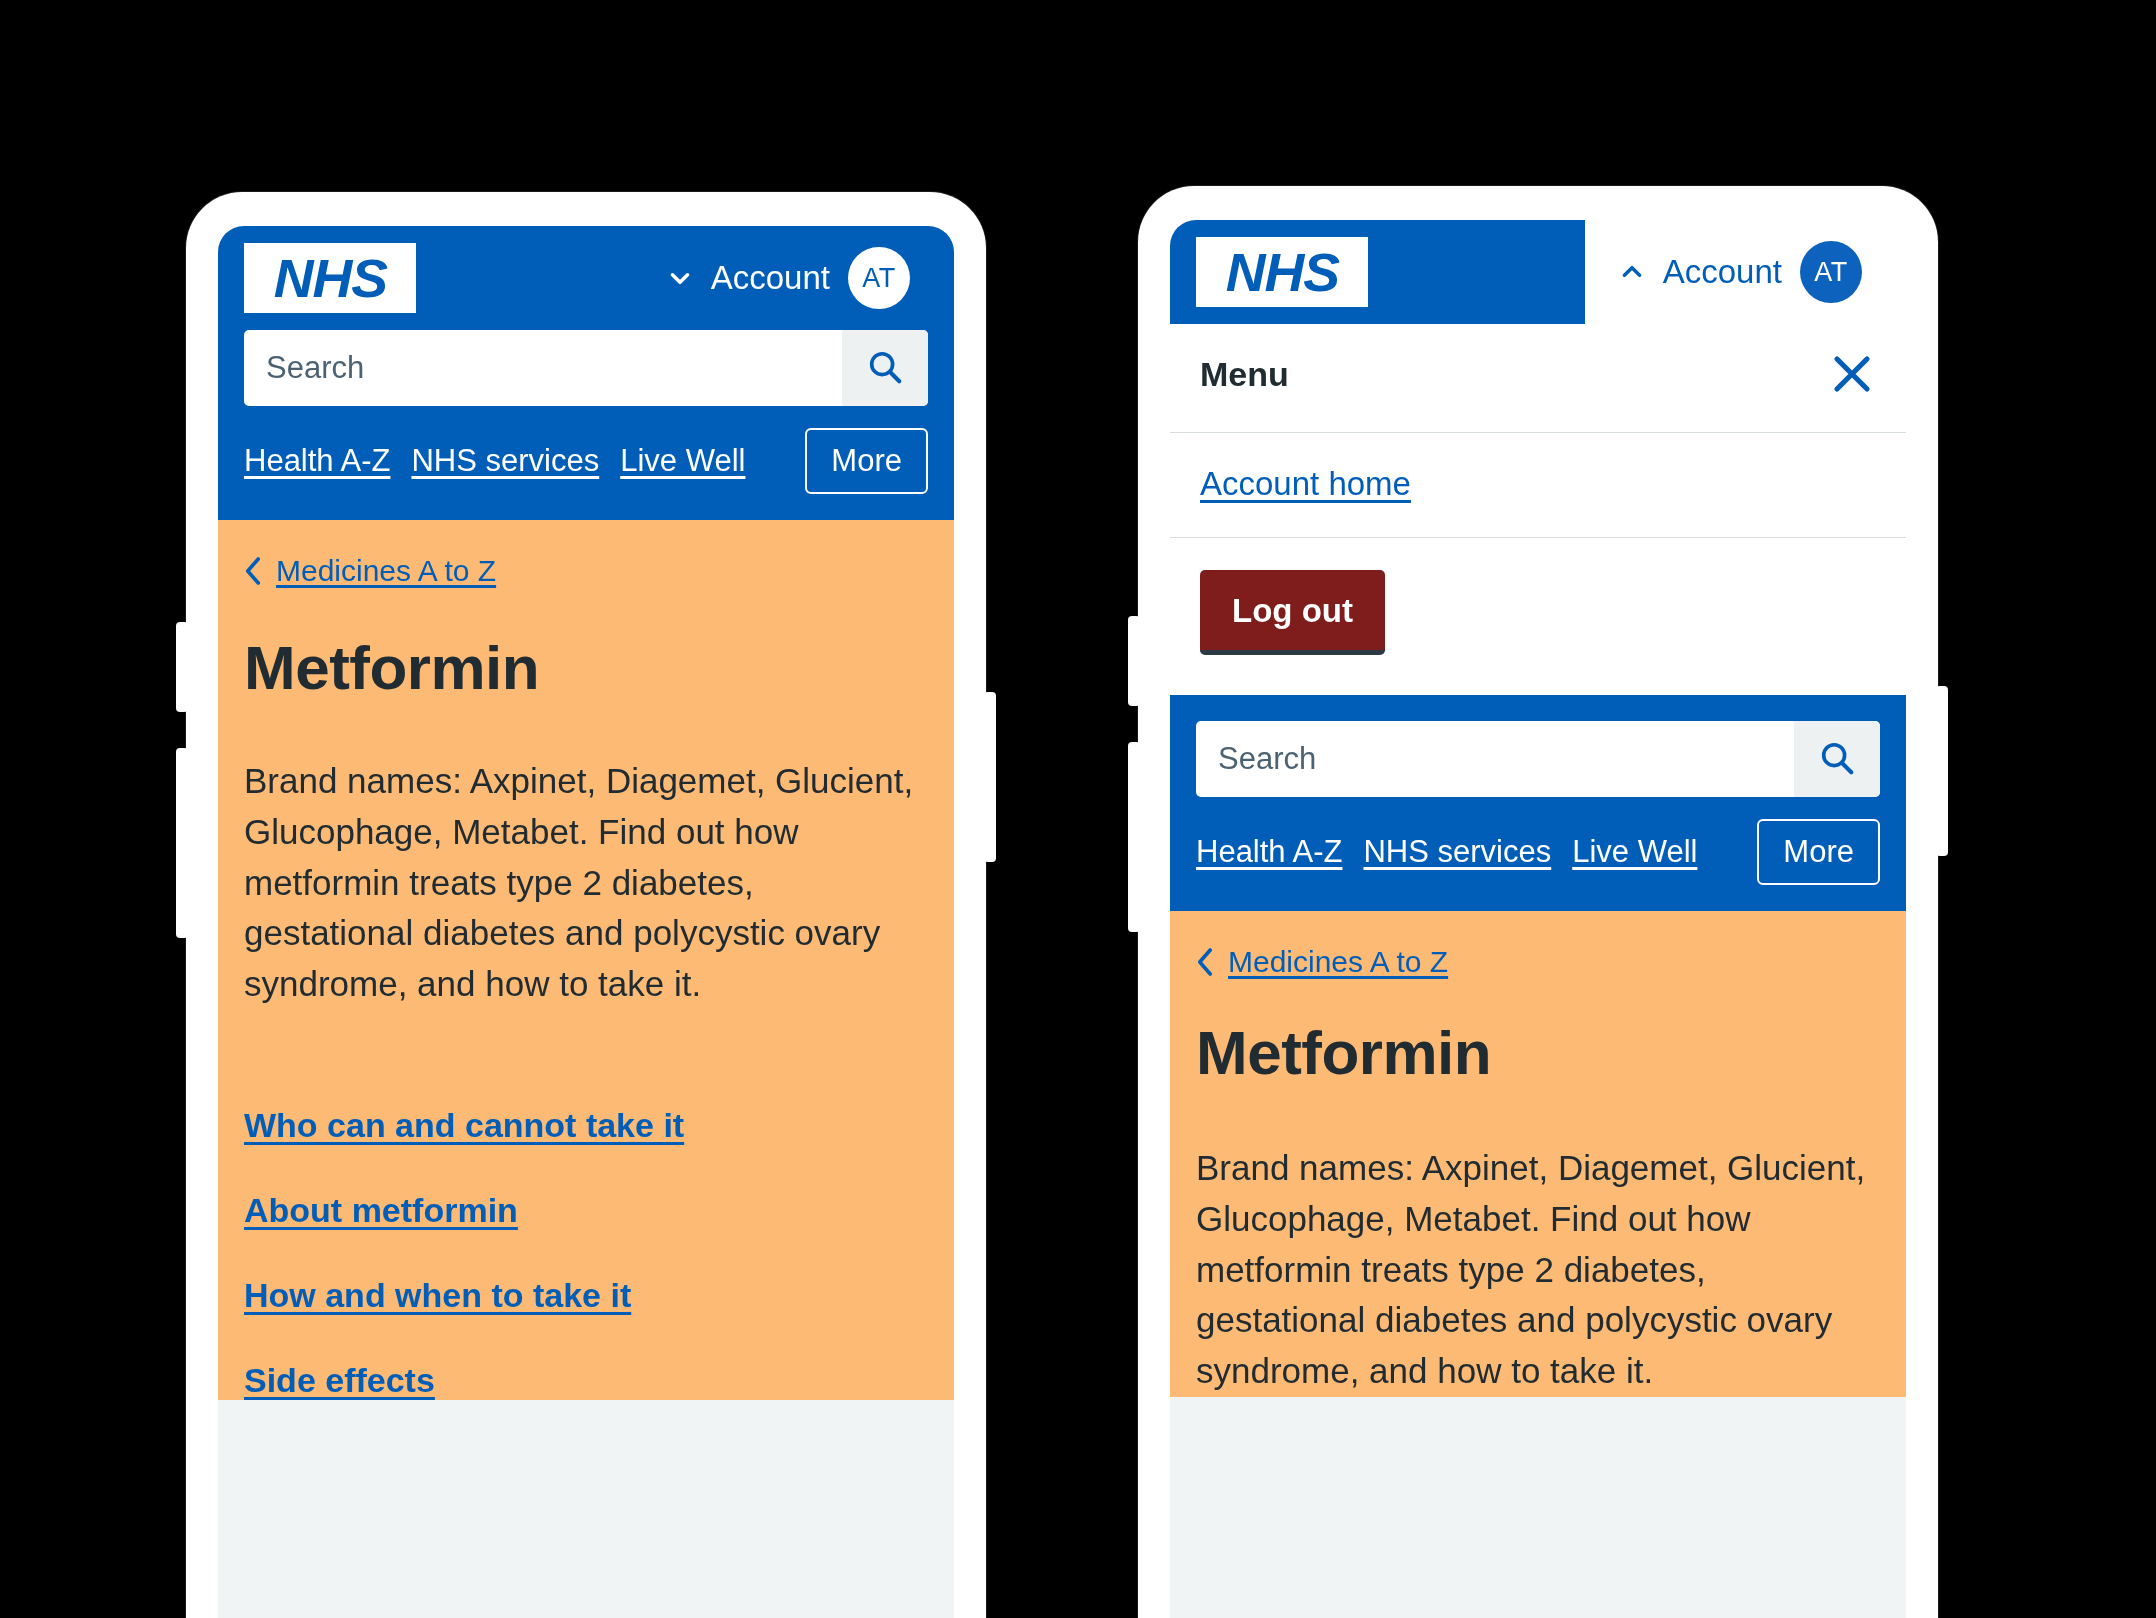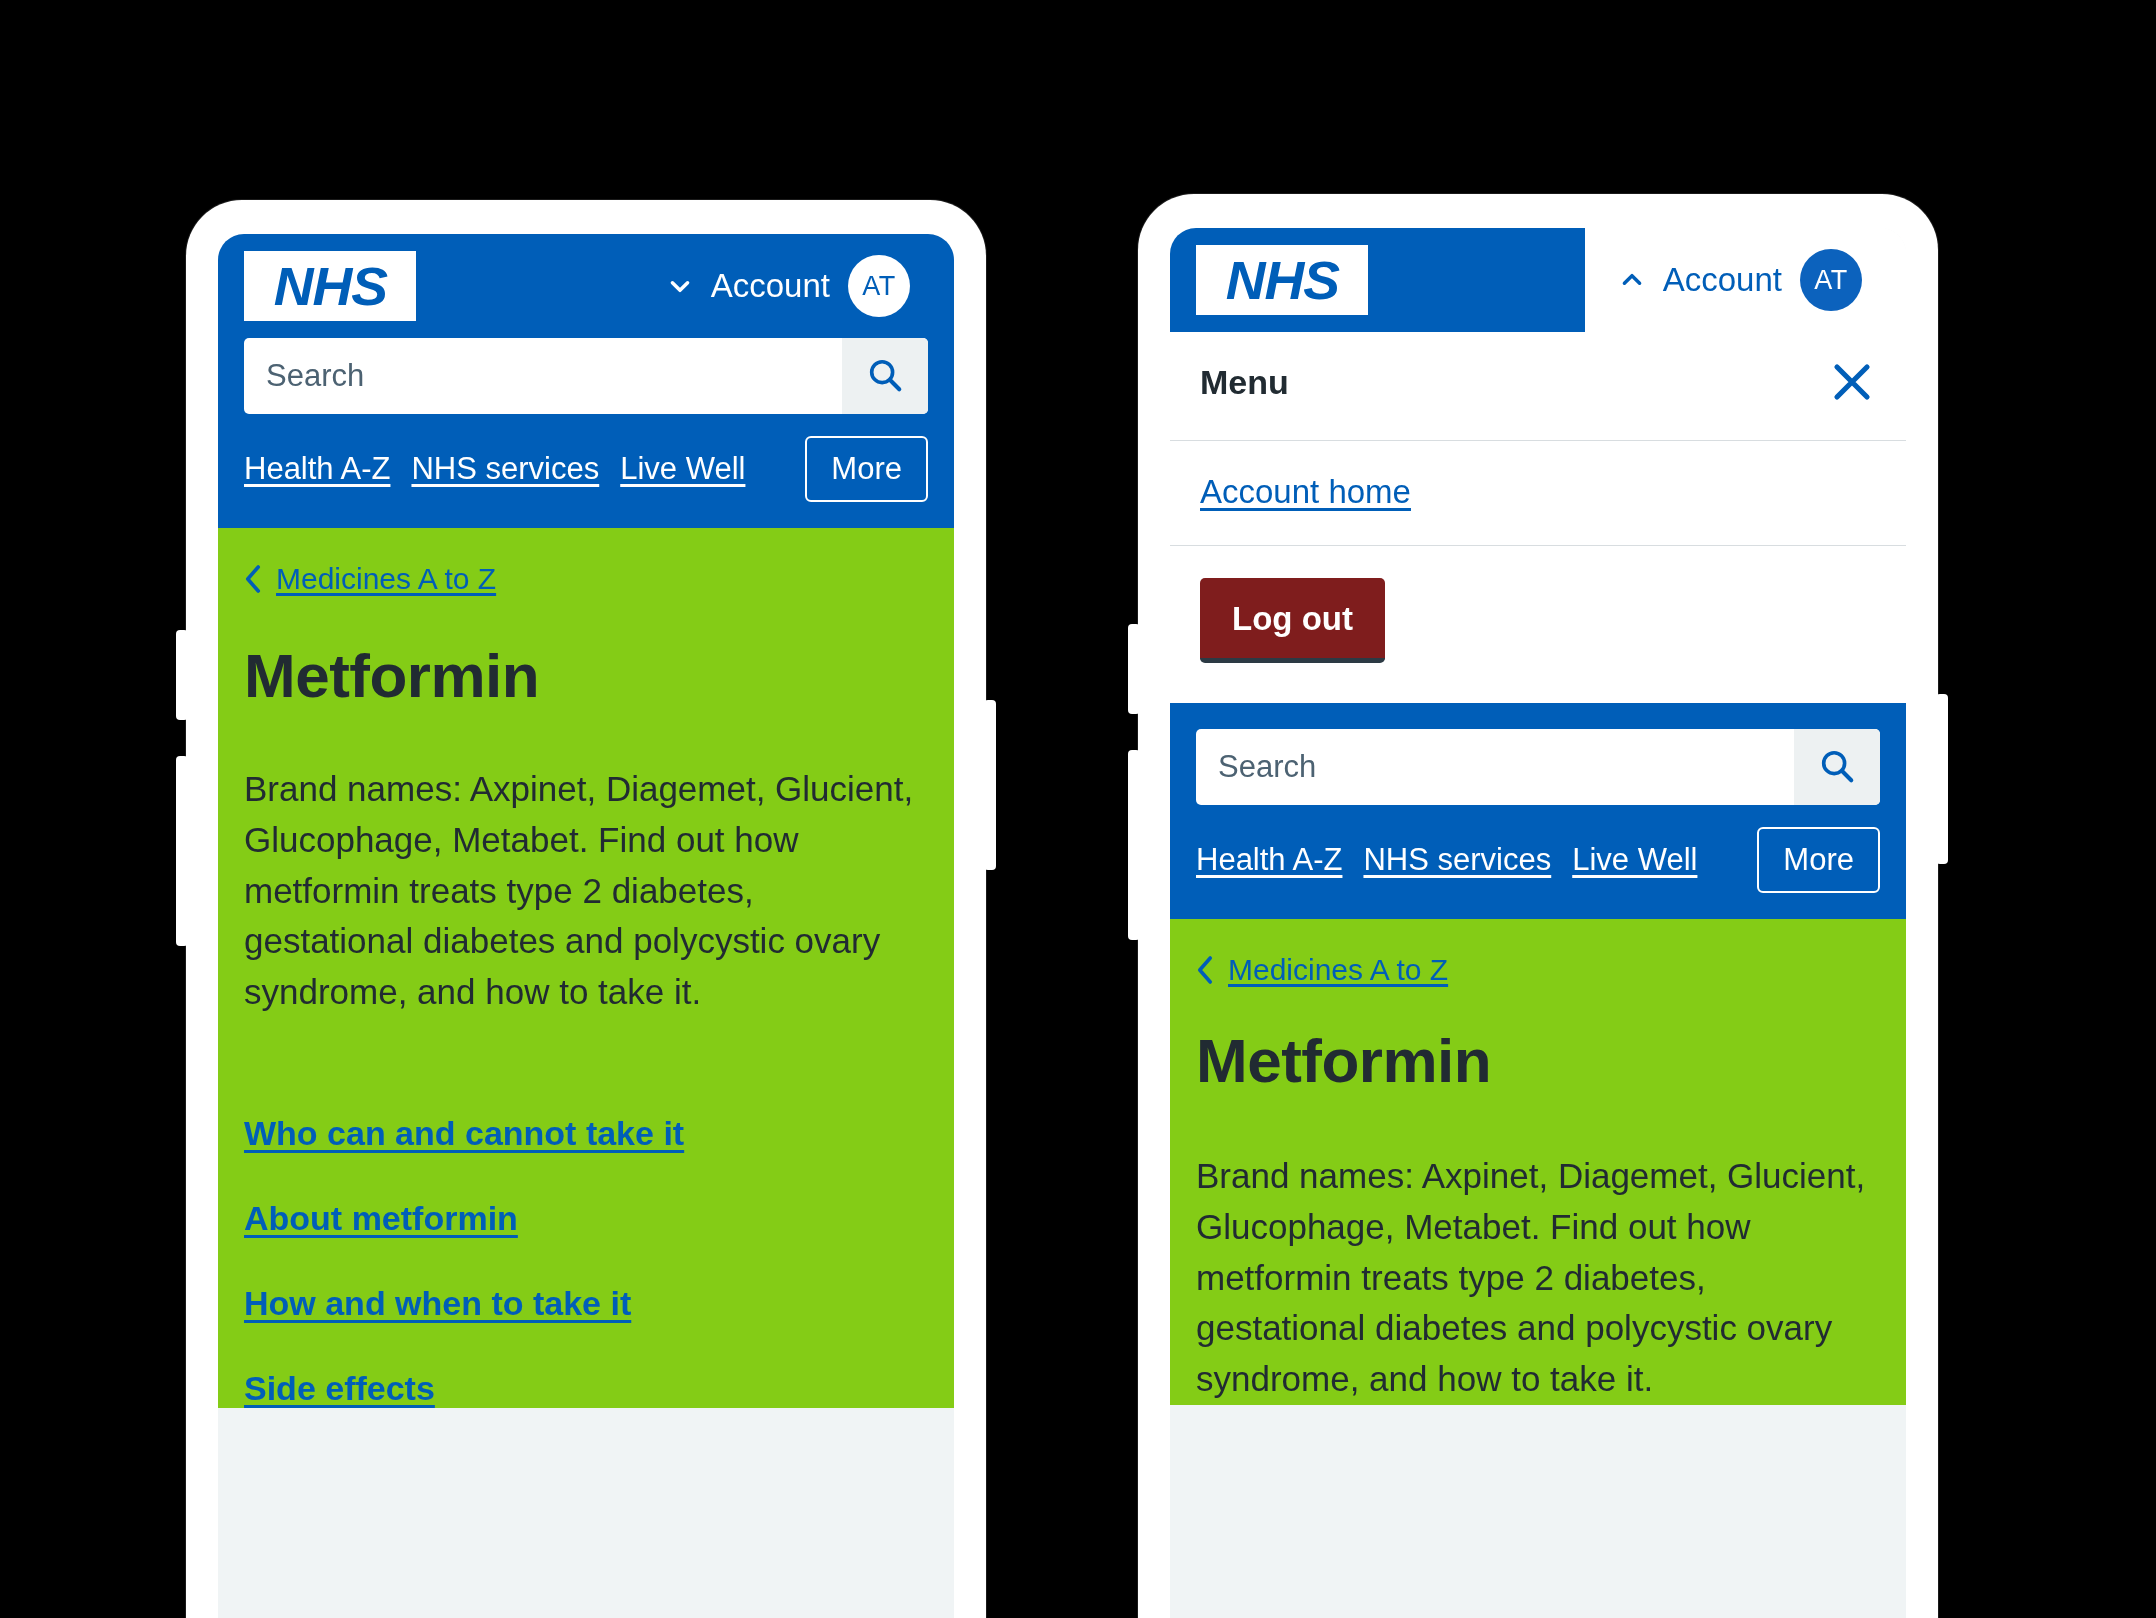--- a/index.html
+++ b/index.html
@@ -3,21 +3,21 @@
 <meta charset="utf-8">
 <style>
   html,body{margin:0;padding:0;}
   body{
     width:2156px;height:1618px;
     background:#000000;
     font-family:"Liberation Sans", sans-serif;
     overflow:hidden;
     position:relative;
   }
-  .stage{position:absolute;inset:0;margin-top:8px;}
+  .stage{position:absolute;inset:0;}
 
   
   .phone{
     position:absolute;
     background:#ffffff;
     border-radius:56px;
     box-shadow:0 0 0 1px rgba(255,255,255,0.10);
   }
   .phone .screen{
     position:absolute;
@@ -124,21 +124,21 @@
   .nav-more{
     margin-left:auto;
     border:2px solid #ffffff;border-radius:6px;
     color:#ffffff;font-size:31px;
     padding:13px 24px;background:transparent;
     font-family:"Liberation Sans", sans-serif;
     cursor:pointer;
   }
 
   
-  .page-body{padding:34px 26px 0 26px;background:#84cc16;}
+  .page-body{padding:34px 26px 0 26px;background:#fdba74;}
   .breadcrumb{
     display:flex;align-items:center;gap:14px;margin-bottom:46px;
   }
   .breadcrumb .bc-chevron{width:18px;height:30px;flex:none;}
   .breadcrumb a{
     color:#005eb8;font-size:30px;text-decoration:underline;
     text-underline-offset:4px;cursor:pointer;
   }
   .page-title{
     font-size:62px;font-weight:bold;color:#212b32;

